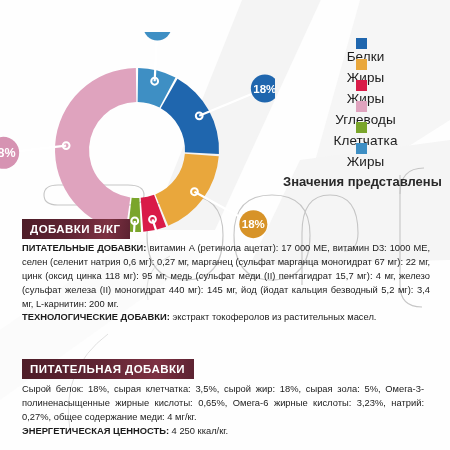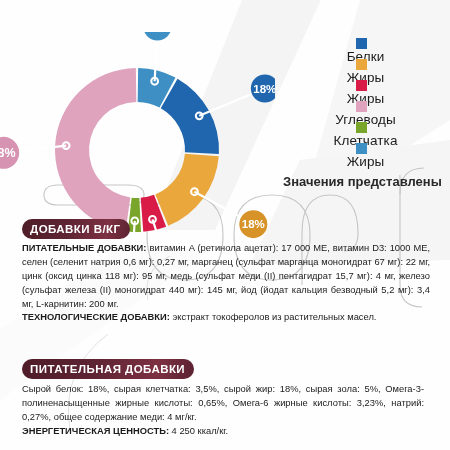--- a/index.html
+++ b/index.html
@@ -63,21 +63,20 @@
 
   
   .sec-head {
     display: inline-block;
     background: linear-gradient(100deg,#4e1d28 0%,#5e2433 42%,#7d3142 78%,#5b2231 100%);
     color: #ffffff;
     font-size: 11.5px;
     font-weight: bold;
     letter-spacing: .45px;
     padding: 4px 9px 4px 8px;
-    border-radius: 10px;
   }
 
   #sec-additives { position: absolute; left: 22px; top: 219px; }
   #sec-nutrition { position: absolute; left: 22px; top: 359px; }
 
   .body-text {
     position: absolute;
     font-size: 9.35px;
     line-height: 1.485;
     color: #1b1b1b;

